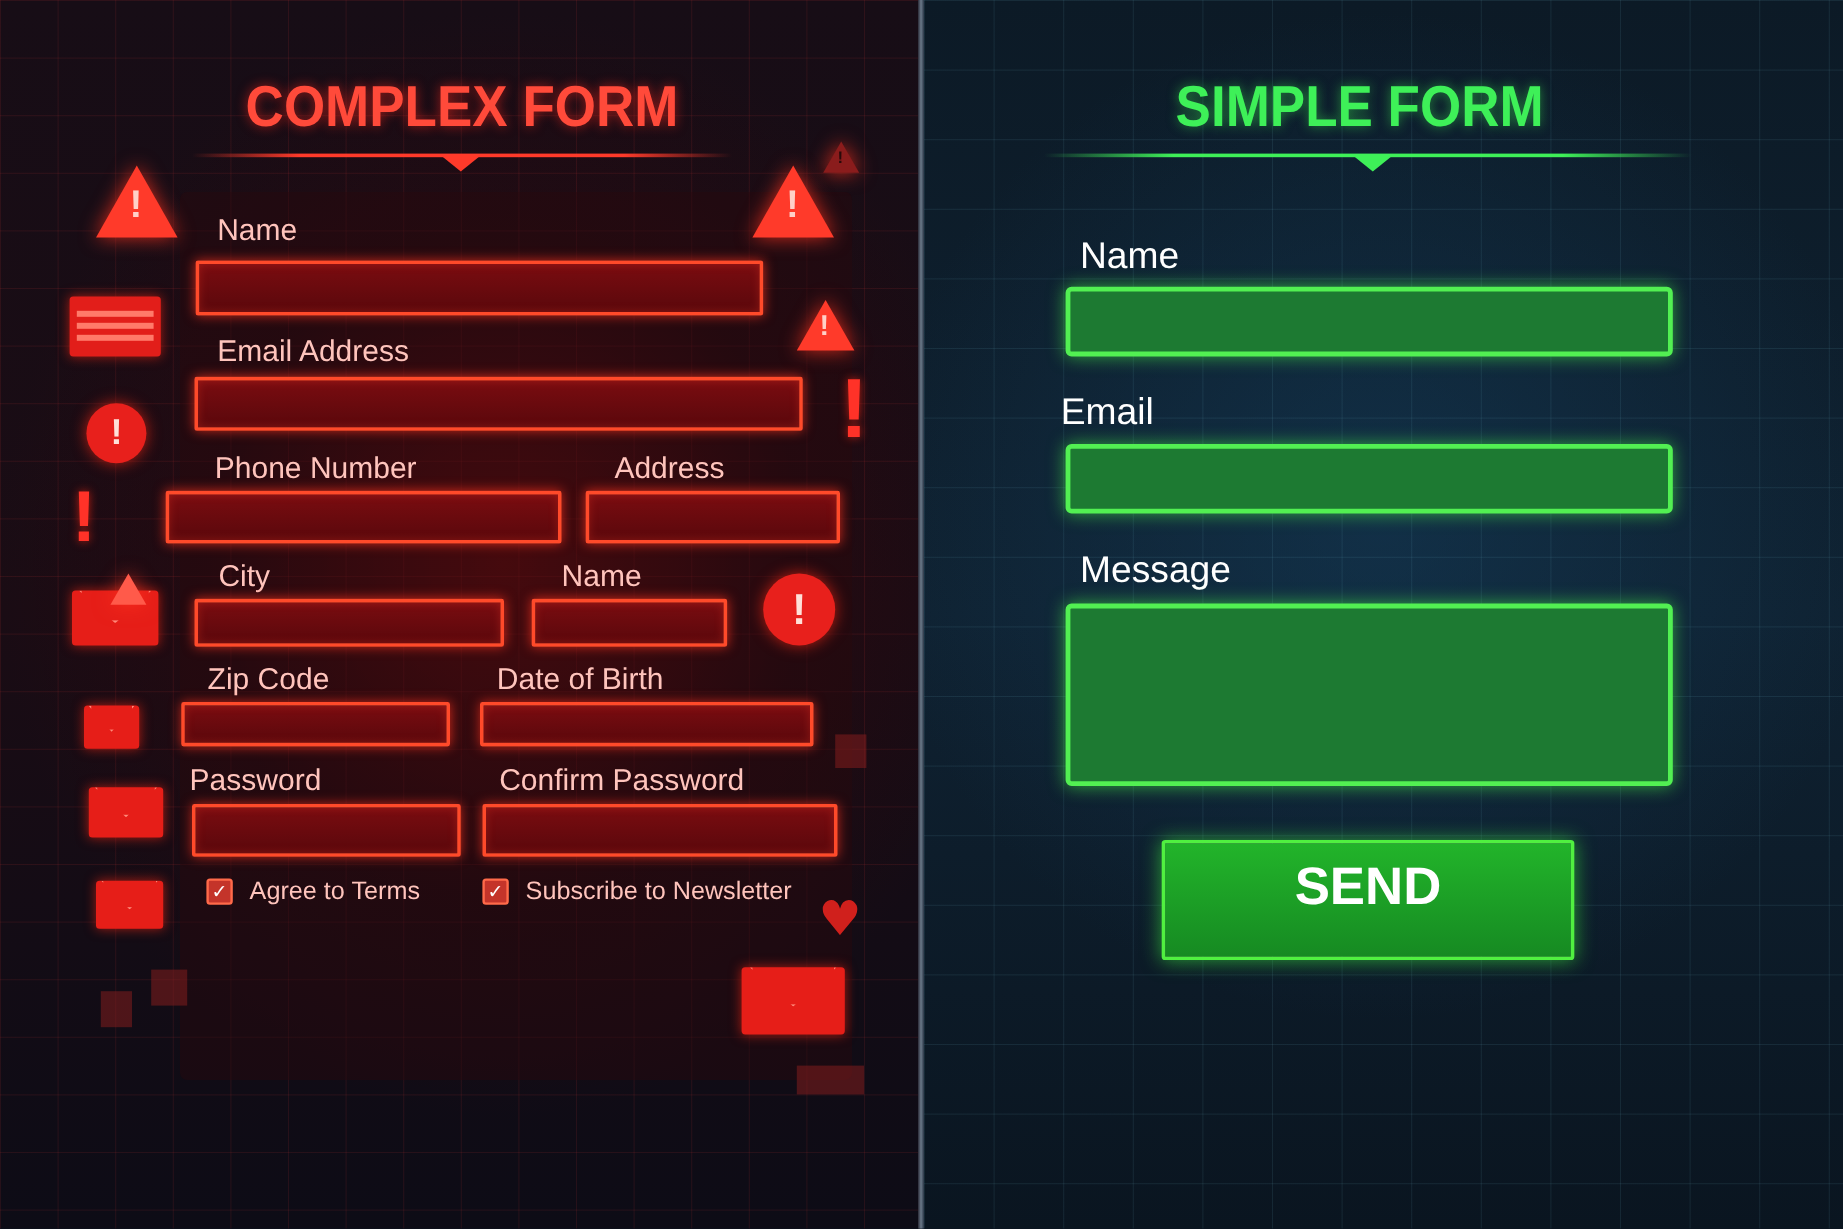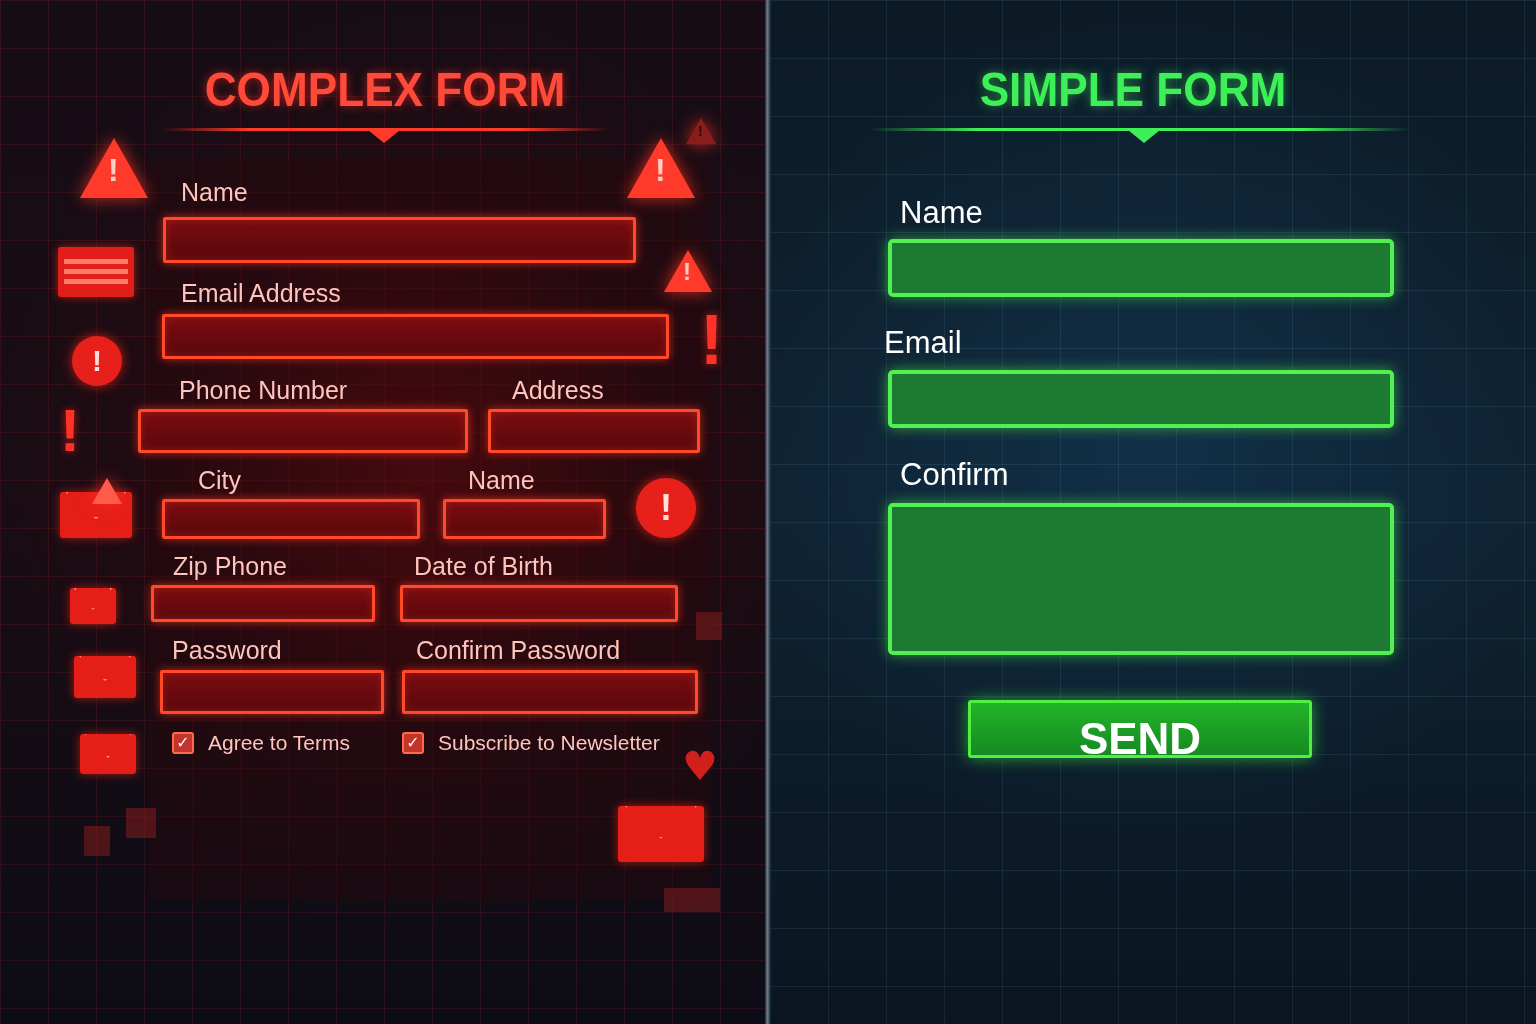--- a/index.html
+++ b/index.html
@@ -35,21 +35,21 @@
   .lbl.red{color:#ffc4bc;}
   .lbl.green{color:#ffffff;font-size:31px;}
   .field{position:absolute;box-sizing:border-box;}
   .field.red{border:3px solid #ff4a2a;background:linear-gradient(180deg,#7a0c10,#5a080c);box-shadow:0 0 10px rgba(255,50,30,0.7), inset 0 0 8px rgba(255,60,40,0.3);border-radius:2px;}
   .field.green{border:4px solid #52f052;background:#1d7a32;box-shadow:0 0 14px rgba(70,240,70,0.6);border-radius:5px;}
   .cb{position:absolute;width:22px;height:22px;box-sizing:border-box;border:2px solid #ff6a4a;background:#c4342a;border-radius:3px;color:#fff;font-size:16px;line-height:18px;text-align:center;}
   .cbl{position:absolute;font-family:"Liberation Sans",sans-serif;font-size:21px;color:#ffc4bc;}
   .submit{position:absolute;left:210px;top:792px;width:382px;height:82px;box-sizing:border-box;border:3px solid #ff5a3a;
     background:linear-gradient(180deg,#e01818,#9a0a0a 60%,#b01010);box-shadow:0 0 18px rgba(255,40,20,0.8);border-radius:3px;
     font-family:"Liberation Sans",sans-serif;font-weight:bold;font-size:46px;color:#ffd8d2;text-align:center;line-height:76px;}
-  .send{position:absolute;left:198px;top:700px;width:344px;height:58px;box-sizing:border-box;border:3px solid #50f040;
+  .send{position:absolute;left:198px;top:700px;width:344px;height:100px;box-sizing:border-box;border:3px solid #50f040;
     background:linear-gradient(180deg,#22b42a,#168a22);box-shadow:0 0 16px rgba(60,240,60,0.6);border-radius:3px;
     font-family:"Liberation Sans",sans-serif;font-weight:bold;font-size:44px;color:#ffffff;text-align:center;line-height:72px;}
 
   .warn{position:absolute;width:0;height:0;border-left:34px solid transparent;border-right:34px solid transparent;border-bottom:60px solid #ff3a2a;filter:drop-shadow(0 0 8px rgba(255,50,30,0.8));}
   .warn span{position:absolute;left:-6px;top:14px;color:#ffd0c8;font-family:"Liberation Sans",sans-serif;font-weight:bold;font-size:32px;}
   .warn.sm{border-left-width:24px;border-right-width:24px;border-bottom-width:42px;}
   .warn.sm span{left:-5px;top:8px;font-size:24px;}
   .warn.xs{border-left-width:15px;border-right-width:15px;border-bottom-width:26px;background:none;border-bottom-color:#8a1c1c;}
   .warn.xs span{left:-3px;top:5px;font-size:14px;color:#2a0a0a;}
   .alert-circle{position:absolute;border-radius:50%;background:#e8201c;color:#ffe0d8;text-align:center;font-family:"Liberation Sans",sans-serif;font-weight:bold;box-shadow:0 0 12px rgba(255,40,20,0.7);}
@@ -110,31 +110,31 @@
   <div class="field red" style="left:163px;top:217px;width:473px;height:46px;"></div>
 
   <div class="lbl red" style="left:181px;top:279px;">Email Address</div>
   <div class="field red" style="left:162px;top:314px;width:507px;height:45px;"></div>
 
   <div class="lbl red" style="left:179px;top:376px;">Phone Number</div>
   <div class="field red" style="left:138px;top:409px;width:330px;height:44px;"></div>
   <div class="lbl red" style="left:512px;top:376px;">Address</div>
   <div class="field red" style="left:488px;top:409px;width:212px;height:44px;"></div>
 
-  <div class="lbl red" style="left:182px;top:466px;margin-left:16px;">City</div>
+  <div class="lbl red" style="left:182px;top:466px;">City</div>
   <div class="field red" style="left:162px;top:499px;width:258px;height:40px;"></div>
   <div class="lbl red" style="left:468px;top:466px;">Name</div>
   <div class="field red" style="left:443px;top:499px;width:163px;height:40px;"></div>
 
-  <div class="lbl red" style="left:173px;top:552px;">Zip Phone</div>
+  <div class="lbl red" style="left:173px;top:552px;">Zip Code</div>
   <div class="field red" style="left:151px;top:585px;width:224px;height:37px;"></div>
   <div class="lbl red" style="left:414px;top:552px;">Date of Birth</div>
   <div class="field red" style="left:400px;top:585px;width:278px;height:37px;"></div>
 
-  <div class="lbl red" style="left:172px;top:636px;">Password</div>
+  <div class="lbl red" style="left:158px;top:636px;">Password</div>
   <div class="field red" style="left:160px;top:670px;width:224px;height:44px;"></div>
   <div class="lbl red" style="left:416px;top:636px;">Confirm Password</div>
   <div class="field red" style="left:402px;top:670px;width:296px;height:44px;"></div>
 
   <div class="cb" style="left:172px;top:732px;"><span>✓</span></div>
   <div class="cbl" style="left:208px;top:731px;">Agree to Terms</div>
   <div class="cb" style="left:402px;top:732px;"><span>✓</span></div>
   <div class="cbl" style="left:438px;top:731px;">Subscribe to Newsletter</div>
 
 </div>
@@ -147,17 +147,17 @@
   <div class="title green" style="left:128px;">SIMPLE FORM</div>
   <div class="uline green"></div>
   <div class="tri green" style="left:358px;"></div>
 
   <div class="lbl green" style="left:130px;top:195px;">Name</div>
   <div class="field green" style="left:118px;top:239px;width:506px;height:58px;"></div>
 
   <div class="lbl green" style="left:114px;top:325px;">Email</div>
   <div class="field green" style="left:118px;top:370px;width:506px;height:58px;"></div>
 
-  <div class="lbl green" style="left:130px;top:457px;">Confirm</div>
+  <div class="lbl green" style="left:130px;top:457px;">Message</div>
   <div class="field green" style="left:118px;top:503px;width:506px;height:152px;"></div>
 
   <div class="send">SEND</div>
 </div>
 
 </body></html>

